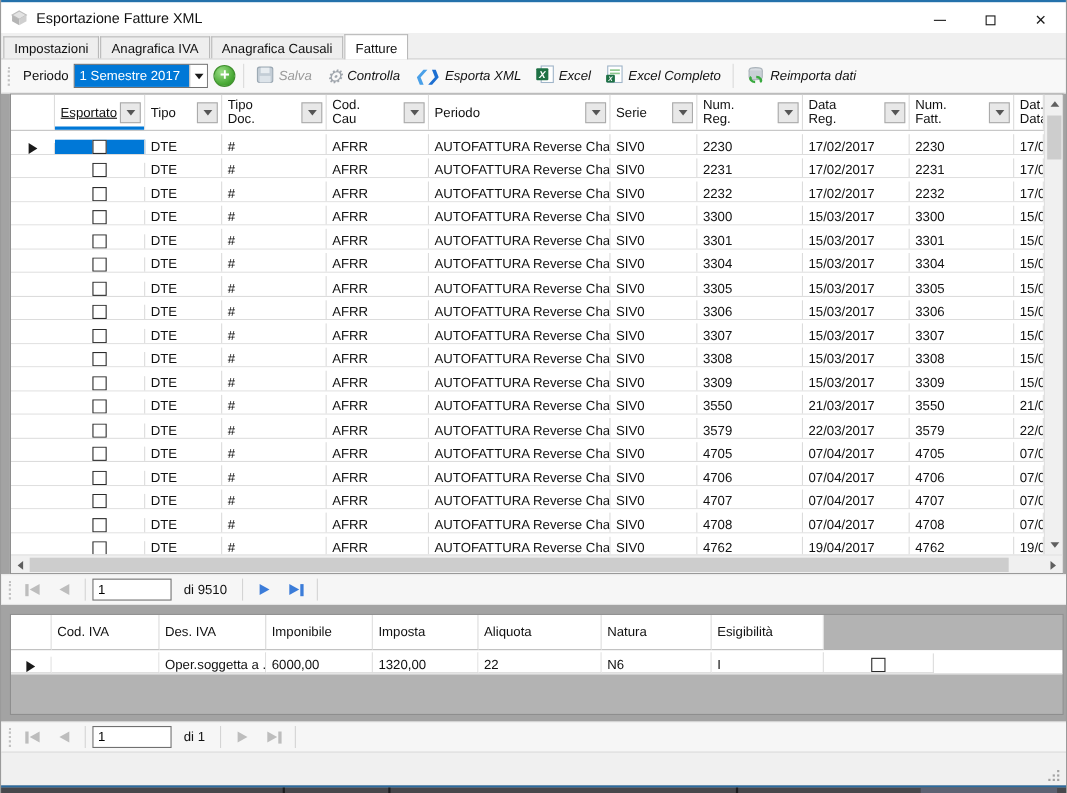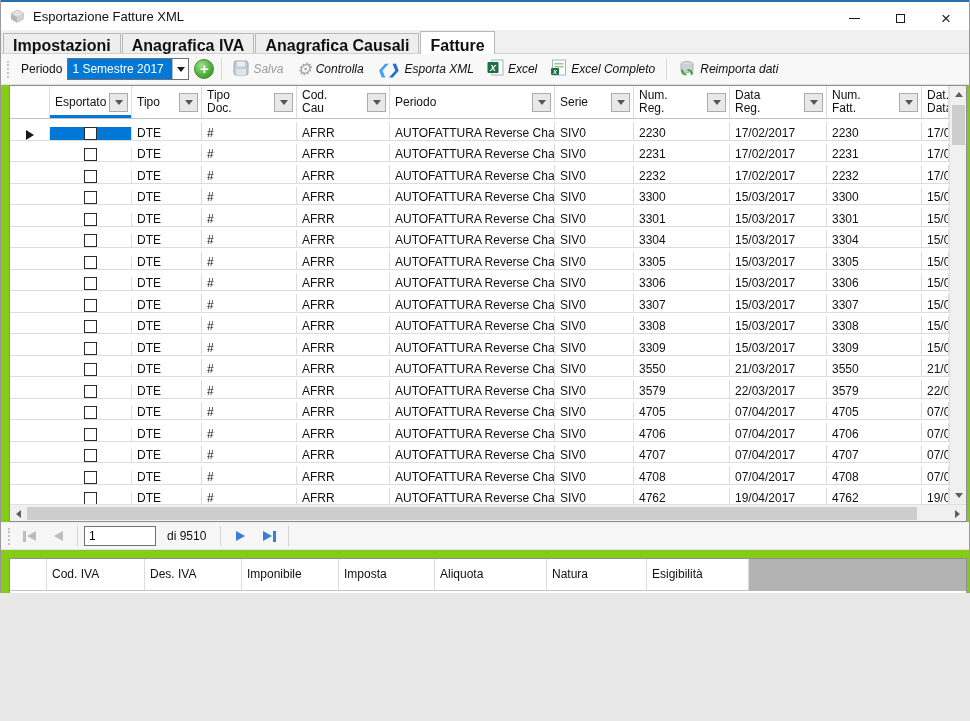--- a/index.html
+++ b/index.html
@@ -1,34 +1,34 @@
 <!DOCTYPE html>
 <html><head>
 <meta charset="utf-8">
 <style>
   html,body{margin:0;padding:0;background:#e8e8e8;}
   *{box-sizing:border-box;}
-  .window{position:relative;width:970px;height:593px;background:#84cc16;overflow:hidden;
+  .window{position:relative;width:970px;height:721px;background:#a3a3a3;overflow:hidden;
           font-family:"Liberation Sans",sans-serif;font-size:12px;color:#111;
           border-left:1px solid #9a9a9a;border-right:1px solid #9a9a9a;}
   
   .titlebar{position:absolute;top:0;left:0;width:100%;height:30px;background:#fff;
             border-top:2px solid #2471ab;display:flex;align-items:center;}
   .appicon{margin-left:9px;display:flex;align-items:center;}
   .apptitle{margin-left:8px;font-size:13px;}
   .wctrl{position:absolute;right:0;top:2px;height:28px;display:flex;}
   .wbtn{width:46px;height:28px;display:flex;align-items:center;justify-content:center;}
   .minline{width:11px;height:1px;background:#1a1a1a;}
   .maxbox{width:9px;height:9px;border:1px solid #1a1a1a;background:transparent;}
   .closex{font-size:17px;line-height:1;color:#1a1a1a;}
   
   .tabstrip{position:absolute;top:30px;left:0;width:100%;height:24px;background:#f0f0f0;
             display:flex;align-items:flex-end;padding-left:2px;border-bottom:1px solid #d2d2d2;}
-  .tab{font-size:16px;padding:3px 9px;background:#eeeeee;border:1px solid #b9b9b9;border-bottom:none;
-       margin-right:1px;height:20px;white-space:nowrap;font-weight:bold;}
+  .tab{font-size:12px;padding:3px 9px;background:#eeeeee;border:1px solid #b9b9b9;border-bottom:none;
+       margin-right:1px;height:20px;white-space:nowrap;}
   .tab.active{background:#fff;height:23px;padding-top:5px;position:relative;z-index:2;margin-bottom:-1px;}
   
   .toolbar{position:absolute;top:54px;left:0;width:100%;height:31px;background:#f8f8f8;
            display:flex;align-items:center;gap:5px;padding-left:3px;border-bottom:1px solid #e2e2e2;}
   .grip{width:2px;height:17px;border-left:2px dotted #c2c2c2;margin:0 3px;}
   .tlabel{font-size:12px;margin-left:4px;}
   .combo{width:122px;height:22px;border:1px solid #707070;background:#fff;display:flex;align-items:stretch;}
   .combo .val{flex:1;background:#0078d7;color:#fff;font-size:12px;padding:3px 0 0 4px;white-space:nowrap;overflow:hidden;}
   .combo .arr{width:16px;display:flex;align-items:center;justify-content:center;background:#fff;border-left:1px solid #b9b9b9;}
   .darr{width:0;height:0;border-left:4px solid transparent;border-right:4px solid transparent;border-top:5px solid #1a1a1a;}
@@ -40,21 +40,21 @@
   .tbtn .lab{font-size:12px;}
   .tbtn.disabled .lab{color:#9b9b9b;}
   .gear{font-size:17px;color:#a0a6ad;line-height:1;}
   .xmlico{font-weight:bold;font-size:13px;letter-spacing:1px;}
   .xmlico .l{color:#4aa0e8;} .xmlico .r{color:#1d6fd1;}
   
   .grid1{position:absolute;left:8px;top:85px;width:958px;height:437px;border:1px solid #8e8e8e;
          background:#fff;overflow:hidden;}
   .ghead{display:flex;height:33px;background:#fff;border-bottom:1px solid #c2c2c2;width:939px;}
   .hcell{display:flex;align-items:center;border-right:1px solid #dcdcdc;padding-left:5px;flex:0 0 auto;overflow:hidden;}
-  .hcell.sorted{box-shadow:inset 0 -3px 0 #0078d7;}
+  .hcell.sorted{box-shadow:inset 0 -3px 0 #0078d7;text-decoration:underline;}
   .hlabel{flex:1;font-size:12px;line-height:13px;white-space:pre-line;overflow:hidden;}
   .fbtn{width:19px;height:19px;background:#e8e8e8;border:1px solid #ababab;display:flex;align-items:center;
         justify-content:center;margin-right:3px;flex:0 0 auto;}
   .chev{width:0;height:0;border-left:4px solid transparent;border-right:4px solid transparent;border-top:5px solid #555;}
   .gbody{width:939px;height:385px;overflow:hidden;}
   .grow{display:flex;height:21.5px;border-bottom:1px solid #dcdcdc;background:#fff;align-items:flex-end;}
   .cell{border-right:1px solid #dcdcdc;padding:3.5px 0 0 5px;font-size:12px;white-space:nowrap;
         overflow:hidden;flex:0 0 auto;}
   .cell.ckcell,.cell.selcell{display:flex;align-items:center;justify-content:center;padding:0;}
   .cell.selected{background:#0078d7;color:#fff;}

